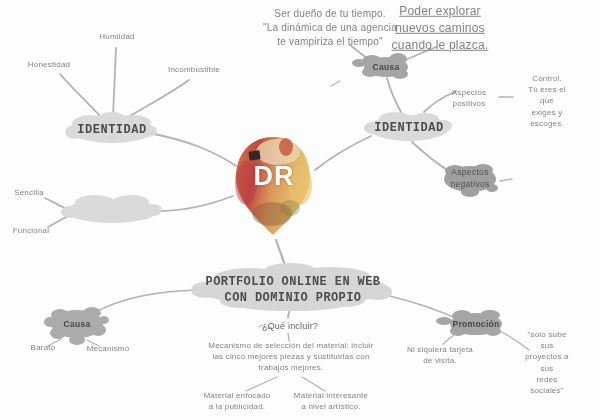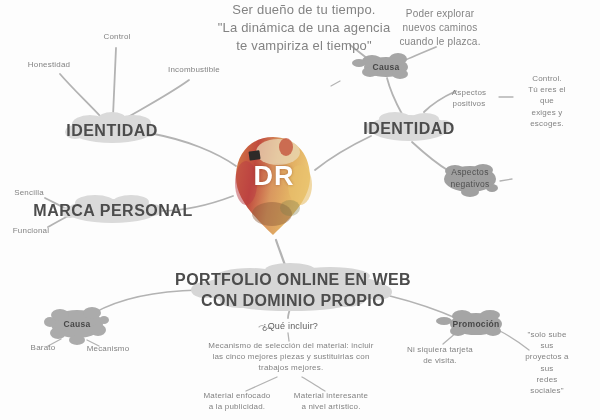--- a/index.html
+++ b/index.html
@@ -8,22 +8,23 @@
     background:#fdfdfd;
     font-family:"Liberation Sans", sans-serif;
   }
   svg.layer{position:absolute;left:0;top:0;}
   .lbl{
     position:absolute;transform:translate(-50%,-50%);
     white-space:pre-line;text-align:center;
     color:#838383;font-size:8px;line-height:1.4;letter-spacing:.2px;
   }
   .node{
-    font-size:16px;color:#4c4c4c;font-weight:700;letter-spacing:.5px;
+    font-size:12px;color:#4c4c4c;font-weight:700;letter-spacing:.5px;
     line-height:1.3;
+    font-family:Liberation Mono, monospace;
   }
   .subnode{
     font-size:8.5px;color:#474747;font-weight:600;letter-spacing:.3px;
   }
   .dr{
     position:absolute;transform:translate(-50%,-50%);
     color:#ffffff;font-size:27px;font-weight:800;letter-spacing:1px;
     text-shadow:0 0 3px rgba(120,40,20,.45);
   }
 </style>
@@ -150,33 +151,32 @@
       <rect x="249" y="151" width="11" height="9" rx="1" fill="#2e2a28" transform="rotate(-8 254 155)"></rect>
       <ellipse cx="272" cy="214" rx="20" ry="12" fill="#8b5a3a" opacity="0.45"></ellipse>
       <ellipse cx="300" cy="185" rx="12" ry="20" fill="#e8c06a" opacity="0.6"></ellipse>
       <ellipse cx="246" cy="183" rx="11" ry="22" fill="#b93b44" opacity="0.5"></ellipse>
       <ellipse cx="290" cy="208" rx="10" ry="8" fill="#7a7a4a" opacity="0.35"></ellipse>
     </g>
   </svg>
 
   <div class="dr" style="left:274px;top:176px;">DR</div>
 
-  <div class="lbl" style="left:117px;top:37px;">Control</div>
+  <div class="lbl" style="left:117px;top:37px;">Humildad</div>
   <div class="lbl" style="left:49px;top:65px;">Honestidad</div>
   <div class="lbl" style="left:194px;top:70px;">Incombustible</div>
   <div class="lbl node" style="left:112px;top:131px;">IDENTIDAD</div>
 
   <div class="lbl" style="left:29px;top:193px;">Sencilla</div>
   <div class="lbl" style="left:31px;top:231px;">Funcional</div>
-  <div class="lbl node" style="left:113px;top:211px;">MARCA PERSONAL</div>
-
-  <div class="lbl" style="left:304px;top:28px;font-size:13px;">Ser dueño de tu tiempo.
+
+  <div class="lbl" style="left:330px;top:28px;font-size:10px;">Ser dueño de tu tiempo.
 "La dinámica de una agencia
 te vampiriza el tiempo"</div>
-  <div class="lbl" style="left:440px;top:28px;font-size:10px;">Poder explorar
+  <div class="lbl" style="left:440px;top:28px;font-size:12px;text-decoration:underline;">Poder explorar
 nuevos caminos
 cuando le plazca.</div>
   <div class="lbl subnode" style="left:386px;top:68px;">Causa</div>
   <div class="lbl node" style="left:409px;top:129px;">IDENTIDAD</div>
   <div class="lbl" style="left:469px;top:98px;">Aspectos
 positivos</div>
   <div class="lbl" style="left:547px;top:101px;">Control.
 Tú eres el que
 exiges y escoges.</div>
   <div class="lbl subnode" style="left:470px;top:179px;font-weight:400;color:#4f4f4f;">Aspectos

